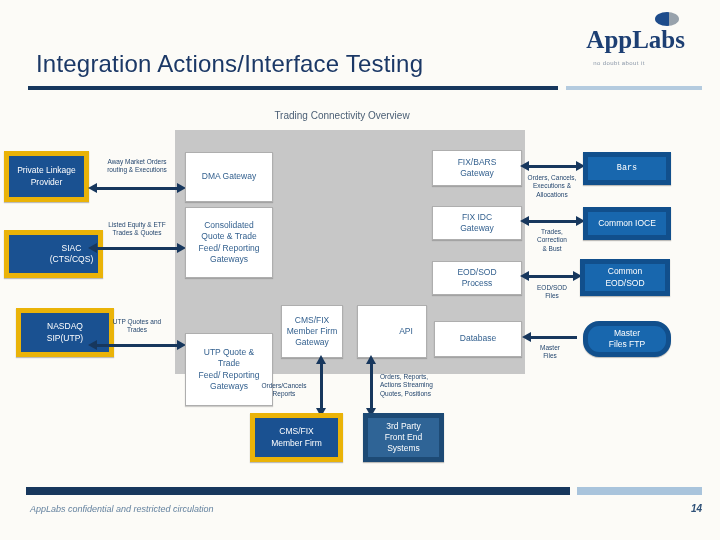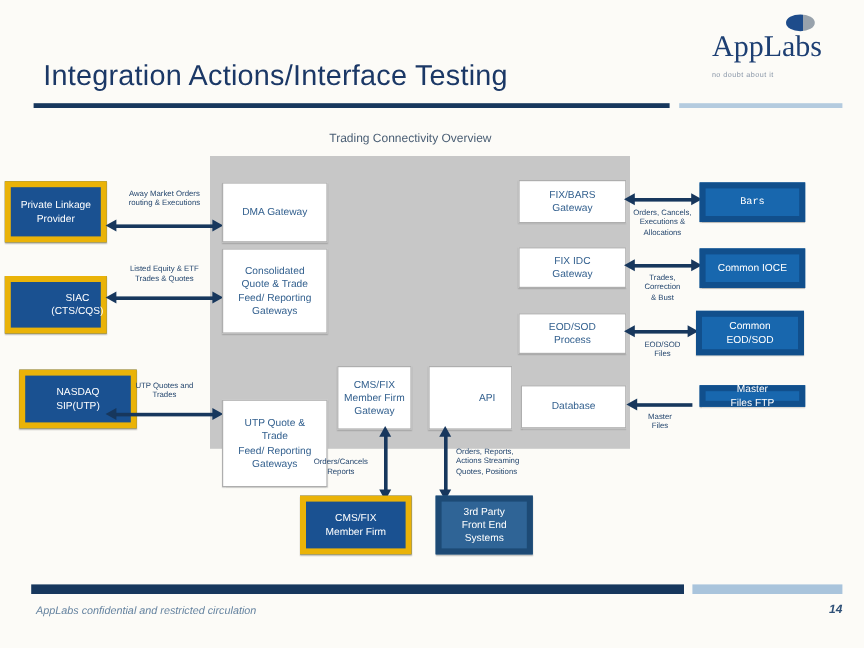--- a/index.html
+++ b/index.html
@@ -15,21 +15,21 @@
     font-size:24px; color:#1b3866; letter-spacing:.2px;
   }
   .rule-dark { position:absolute; left:28px; top:86px; width:530px; height:4px; background:#17375d; }
   .rule-light{ position:absolute; left:566px; top:86px; width:136px; height:4px; background:#b4cbdf; }
   .logo-dot {
     position:absolute; left:655px; top:12px; width:24px; height:14px; border-radius:50%;
     background:linear-gradient(90deg,#1e4c8b 0 58%, #98a2ac 58% 100%);
   }
   .logo-text {
     position:absolute; left:563px; top:26px; width:122px; text-align:right;
-    font-family:"Liberation Serif", serif; font-weight:normal; font-size:25px; color:#1d3f73;
+    font-family:"Liberation Serif", serif; font-weight:bold; font-size:25px; color:#1d3f73;
   }
   .logo-tagline {
     position:absolute; left:563px; top:60px; width:112px; text-align:center;
     font-size:6px; color:#8a97a8; letter-spacing:.4px;
   }
   
   .diagram-title { position:absolute; left:242px; top:110px; width:200px; text-align:center;
     font-size:10px; color:#4a5e74; }
   .panel { position:absolute; left:175px; top:130px; width:350px; height:244px; background:#c7c7c7; }
   .bw, .bb {
@@ -74,21 +74,21 @@
   <div class="rule-light"></div>
   <div class="logo-dot"></div>
   <div class="logo-text">AppLabs</div>
   <div class="logo-tagline">no doubt about it</div>
 
   <div class="diagram-title">Trading Connectivity Overview</div>
   <div class="panel"></div>
 
   <div class="bb" style="left:4px;top:151px;width:85px;height:51px;">Private Linkage
 Provider</div>
-  <div class="bb" style="left:4px;top:230px;width:85px;height:48px;padding-left:36px;">SIAC
+  <div class="bb" style="left:4px;top:230px;width:99px;height:48px;padding-left:36px;">SIAC
 (CTS/CQS)</div>
   <div class="bb" style="left:16px;top:308px;width:98px;height:49px;">NASDAQ
 SIP(UTP)</div>
 
   <div class="ah" style="left:96px;top:187px;width:82px;"></div>
   <div class="ah" style="left:96px;top:247px;width:82px;"></div>
   <div class="ah" style="left:96px;top:344px;width:82px;"></div>
   <div class="lbl" style="left:90px;top:158px;width:94px;">Away Market Orders
 routing &amp; Executions</div>
   <div class="lbl" style="left:90px;top:221px;width:94px;">Listed Equity &amp; ETF
@@ -129,21 +129,21 @@
 &amp; Bust</div>
   <div class="lbl" style="left:524px;top:284px;width:56px;">EOD/SOD
 Files</div>
   <div class="lbl" style="left:524px;top:344px;width:52px;">Master
 Files</div>
 
   <div class="bb bright" style="left:583px;top:152px;width:88px;height:33px;font-family:Liberation Mono, monospace;">Bars</div>
   <div class="bb bright" style="left:583px;top:207px;width:88px;height:33px;">Common IOCE</div>
   <div class="bb bright" style="left:580px;top:259px;width:90px;height:37px;">Common
 EOD/SOD</div>
-  <div class="bb bright" style="left:583px;top:321px;width:88px;height:18px;">Master
+  <div class="bb bright" style="left:583px;top:321px;width:88px;height:36px;border-radius:16px;">Master
 Files FTP</div>
 
   <div class="av" style="left:320px;top:363px;height:46px;"></div>
   <div class="av" style="left:370px;top:363px;height:46px;"></div>
   <div class="lbl" style="left:254px;top:382px;width:60px;">Orders/Cancels
 Reports</div>
   <div class="lbl" style="left:380px;top:373px;width:76px;text-align:left;">Orders, Reports,
 Actions Streaming
 Quotes, Positions</div>
 

